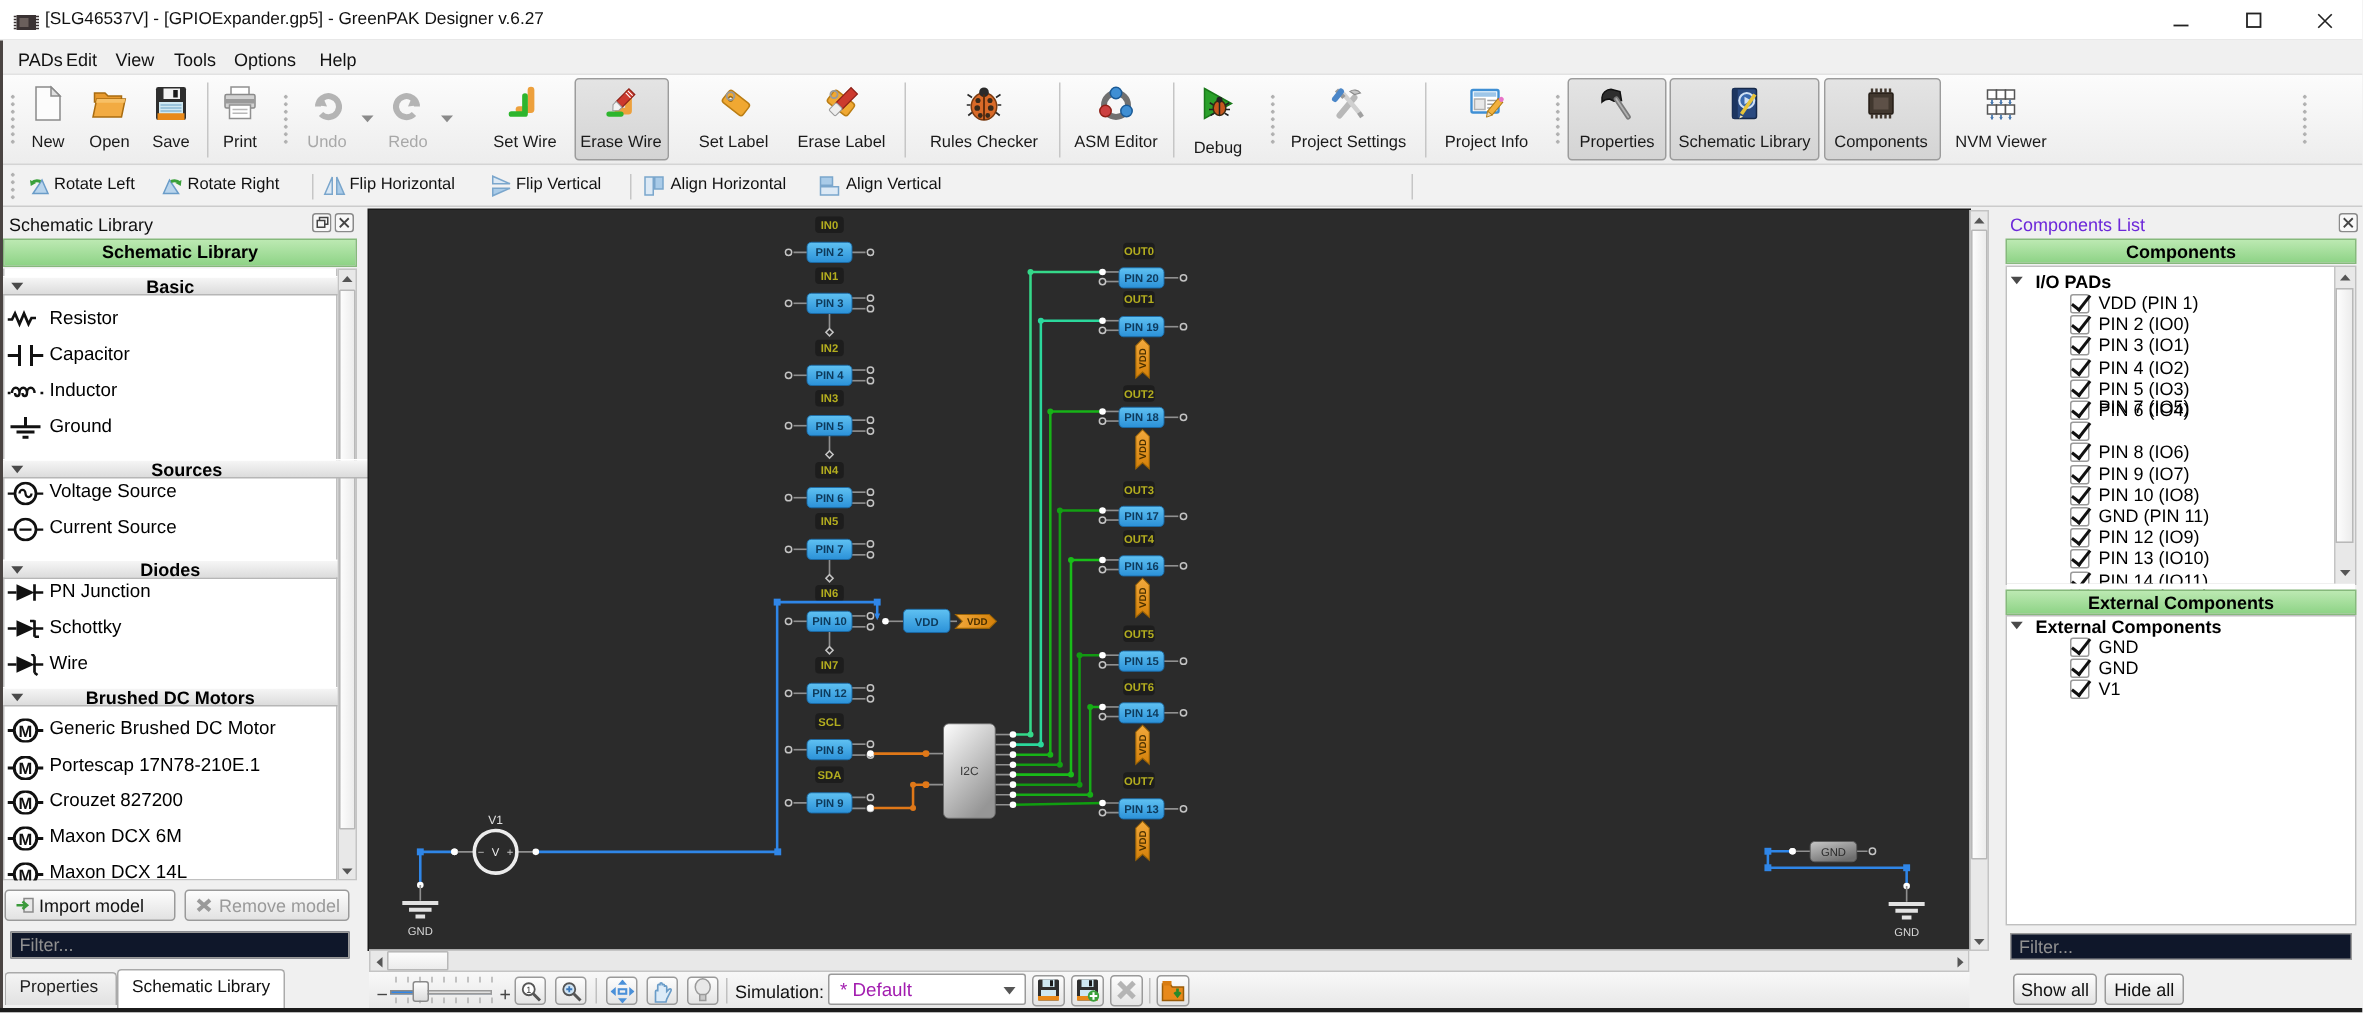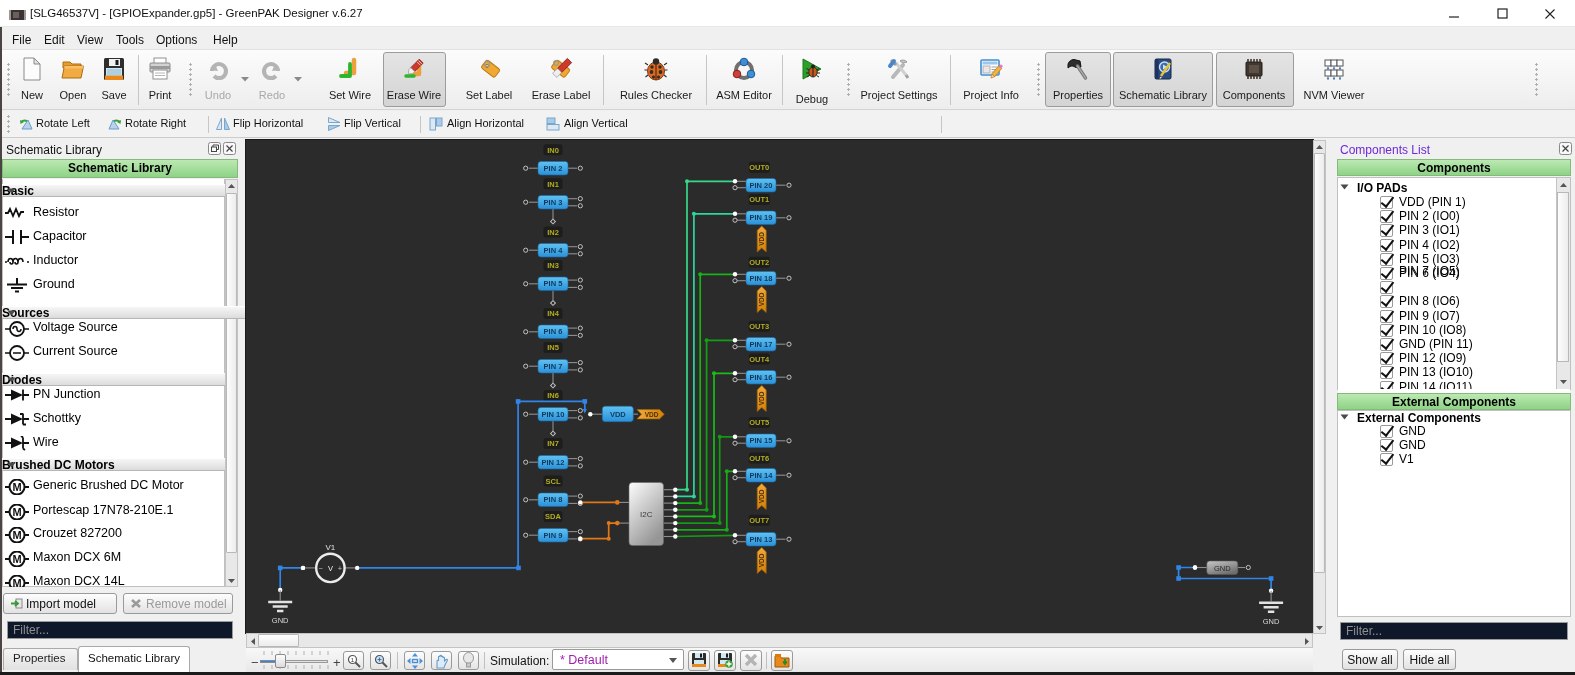--- a/index.html
+++ b/index.html
@@ -1,19 +1,19 @@
 <!DOCTYPE html>
 <html><head><meta charset="utf-8"><title>GreenPAK</title><style>
 *{margin:0;padding:0;box-sizing:border-box}
 html,body{width:1575px;height:675px;overflow:hidden}
 body{font-family:"Liberation Sans",sans-serif;position:relative;background:#f0f0f0;font-size:12px;color:#000}
 .abs{position:absolute}
 .tb-label{position:absolute;font-size:11px;color:#1a1a1a;text-align:center;white-space:nowrap}
 .greenhdr{position:absolute;background:linear-gradient(#bce9b2,#8ed386);border:1px solid #86b97c;text-align:center;font-weight:bold;font-size:12px;line-height:17px}
-.sechdr{position:absolute;background:linear-gradient(#f6f6f6,#dcdcdc);border-top:1px solid #fff;border-bottom:1px solid #b6b6b6;font-weight:bold;font-size:12px}
+.sechdr{position:absolute;background:linear-gradient(#f6f6f6,#dcdcdc);border-top:1px solid #fff;border-bottom:1px solid #b6b6b6;text-align:center;font-weight:bold;font-size:12px}
 .item{position:absolute;font-size:12.5px;white-space:nowrap}
 .chk{position:absolute;width:13px;height:13px;background:#fff;border:1px solid #9a9a9a;border-radius:2px}
 .chk:after{content:"";position:absolute;left:3px;top:-3px;width:4.5px;height:11px;border:solid #111;border-width:0 2.6px 2.6px 0;transform:rotate(38deg)}
 .treetxt{position:absolute;font-size:12px;white-space:nowrap}
 .btn{position:absolute;background:linear-gradient(#fdfdfd,#e2e2e2);border:1px solid #9a9a9a;border-radius:3px}
 .inp{position:absolute;background:#0f172a;border:1px solid #9a9a9a;color:#909090;font-size:12px}
 </style></head><body>
 <div class="abs" style="left:0;top:0;width:1575px;height:27px;background:#fff;border-bottom:1px solid #e8e8e8"></div>
 <svg class="abs" style="left:9px;top:9px" width="17" height="12" viewBox="0 0 17 12">
     <rect x="2" y="1" width="13" height="10" fill="#3a3233"></rect>
@@ -26,21 +26,21 @@
 <svg class="abs" style="left:1448px;top:12px" width="12" height="10" viewBox="0 0 12 10">
     <path d="M1 5h10" stroke="#222" stroke-width="1.2"></path>
   </svg>
 <svg class="abs" style="left:1497px;top:8px" width="11" height="11" viewBox="0 0 11 11">
     <rect x="1" y="1" width="9" height="9" fill="none" stroke="#222" stroke-width="1.2"></rect>
   </svg>
 <svg class="abs" style="left:1544px;top:8px" width="12" height="12" viewBox="0 0 12 12">
     <path d="M1.5 1.5 L10.5 10.5 M10.5 1.5 L1.5 10.5" stroke="#222" stroke-width="1.1"></path>
   </svg>
 <div class="abs" style="left:0;top:28px;width:1575px;height:22px;background:#f0f0f0;border-bottom:1px solid #e2e2e2"></div>
-<div class="abs" style="left:12px;top:33px;font-size:12px;color:#111">File</div>
+<div class="abs" style="left:12px;top:33px;font-size:12px;color:#111">PADs</div>
 <div class="abs" style="left:44px;top:33px;font-size:12px;color:#111">Edit</div>
 <div class="abs" style="left:77px;top:33px;font-size:12px;color:#111">View</div>
 <div class="abs" style="left:116px;top:33px;font-size:12px;color:#111">Tools</div>
 <div class="abs" style="left:156px;top:33px;font-size:12px;color:#111">Options</div>
 <div class="abs" style="left:213px;top:33px;font-size:12px;color:#111">Help</div>
 <div class="abs" style="left:0;top:50px;width:1575px;height:60px;background:linear-gradient(#fcfcfc,#ededed);border-bottom:1px solid #d4d4d4"></div>
 <div class="abs" style="left:383px;top:52px;width:63px;height:55px;background:linear-gradient(#e4e4e4,#d4d4d4);border:1px solid #9c9c9c;border-radius:3px"></div>
 <div class="abs" style="left:1045px;top:52px;width:66px;height:55px;background:linear-gradient(#e4e4e4,#d4d4d4);border:1px solid #9c9c9c;border-radius:3px"></div>
 <div class="abs" style="left:1113px;top:52px;width:100px;height:55px;background:linear-gradient(#e4e4e4,#d4d4d4);border:1px solid #9c9c9c;border-radius:3px"></div>
 <div class="abs" style="left:1216px;top:52px;width:78px;height:55px;background:linear-gradient(#e4e4e4,#d4d4d4);border:1px solid #9c9c9c;border-radius:3px"></div>

